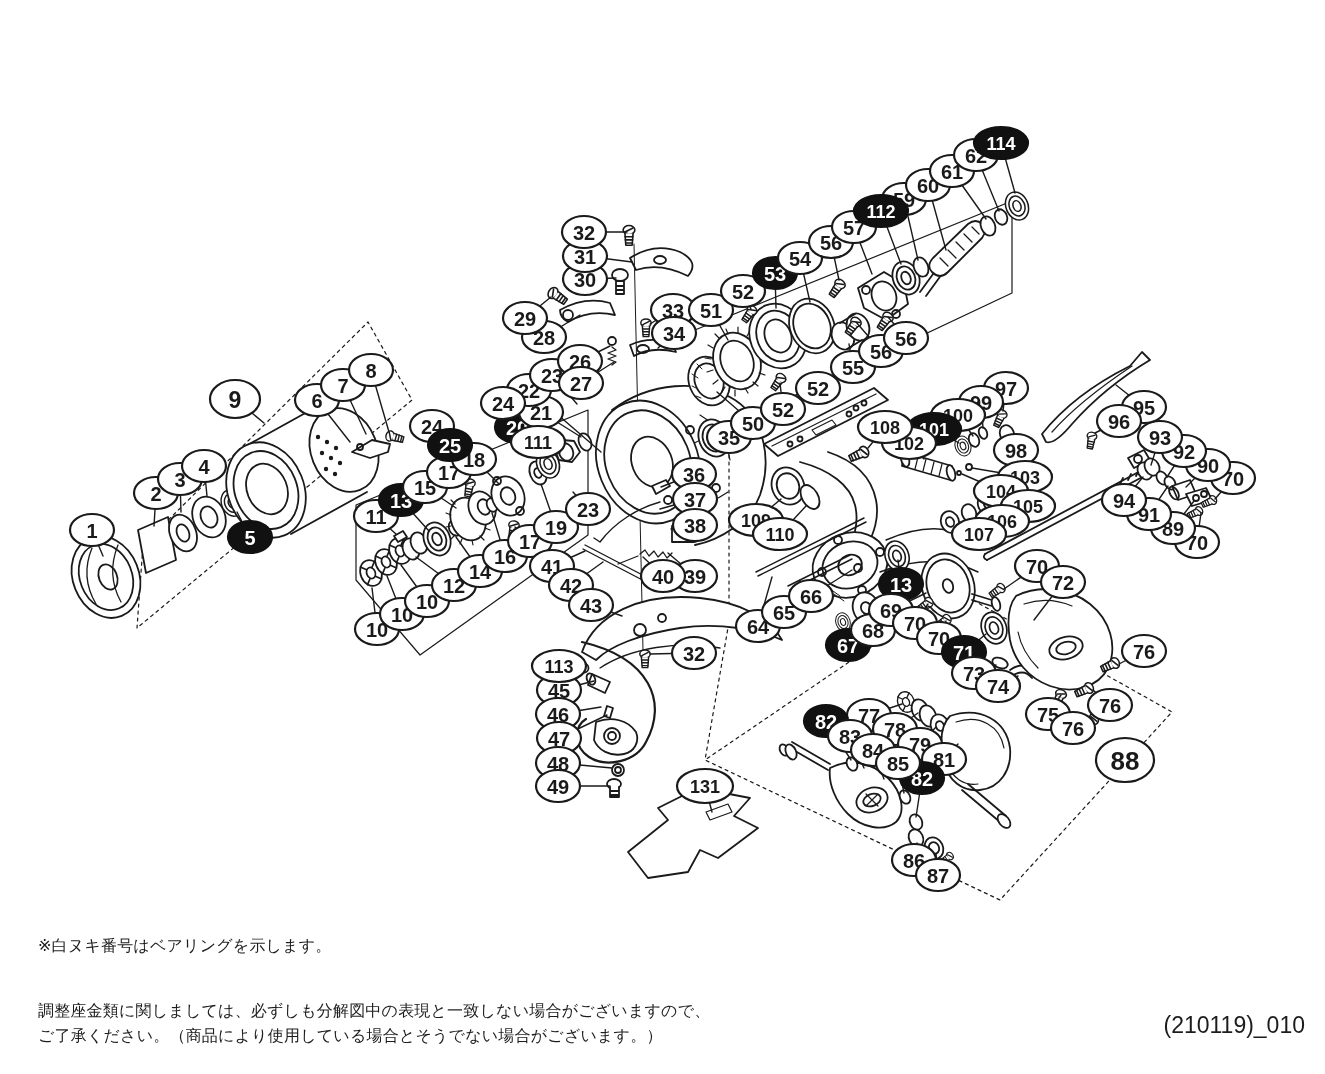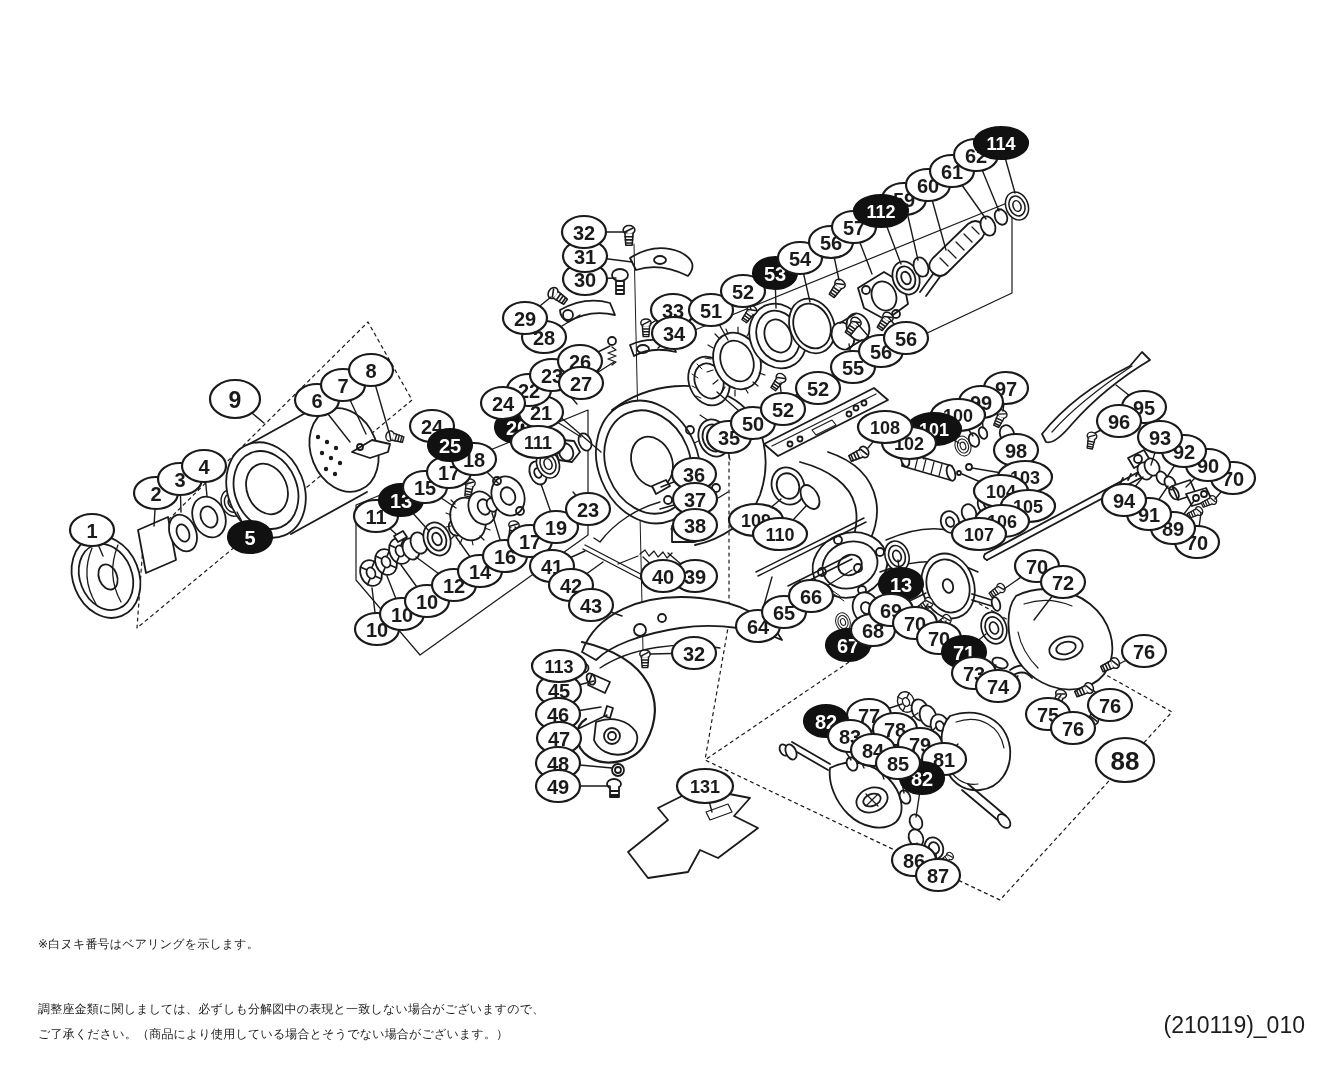--- a/index.html
+++ b/index.html
@@ -1,19 +1,19 @@
 <!DOCTYPE html>
 <html><head>
 <meta charset="utf-8">
 <style>
   html,body{margin:0;padding:0;background:#fff;}
   .stage{position:relative;width:1325px;height:1074px;background:#fff;overflow:hidden;
          font-family:"Liberation Sans","DejaVu Sans",sans-serif;color:#1a1a1a;}
   .stage svg{position:absolute;left:0;top:0;}
-  .note{position:absolute;left:38px;font-size:12px;letter-spacing:0.2px;color:#1c1c1c;white-space:nowrap;}
+  .note{position:absolute;left:38px;font-size:16px;letter-spacing:0.2px;color:#1c1c1c;white-space:nowrap;}
   .doc-code{position:absolute;left:1150px;top:1012px;width:155px;text-align:right;font-size:23px;color:#1c1c1c;}
 </style>
 </head>
 <body>
 
 <div class="stage">
 
 <svg id="diagram" width="1325" height="1074" viewBox="0 0 1325 1074" xmlns="http://www.w3.org/2000/svg">
   <defs>
     <g id="scr">

